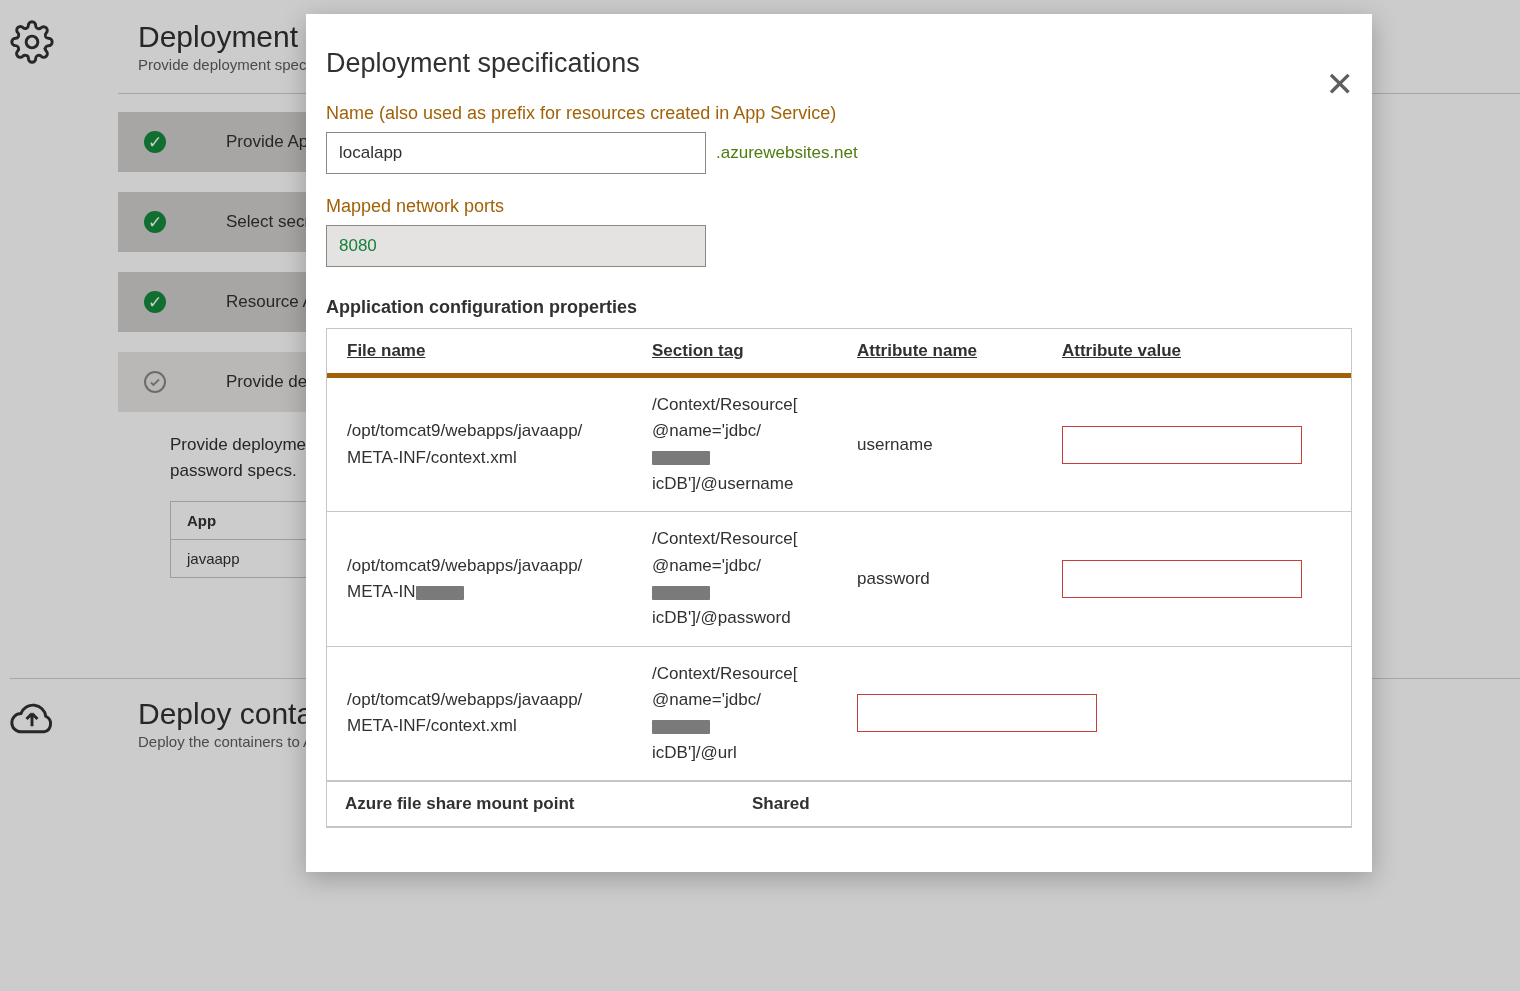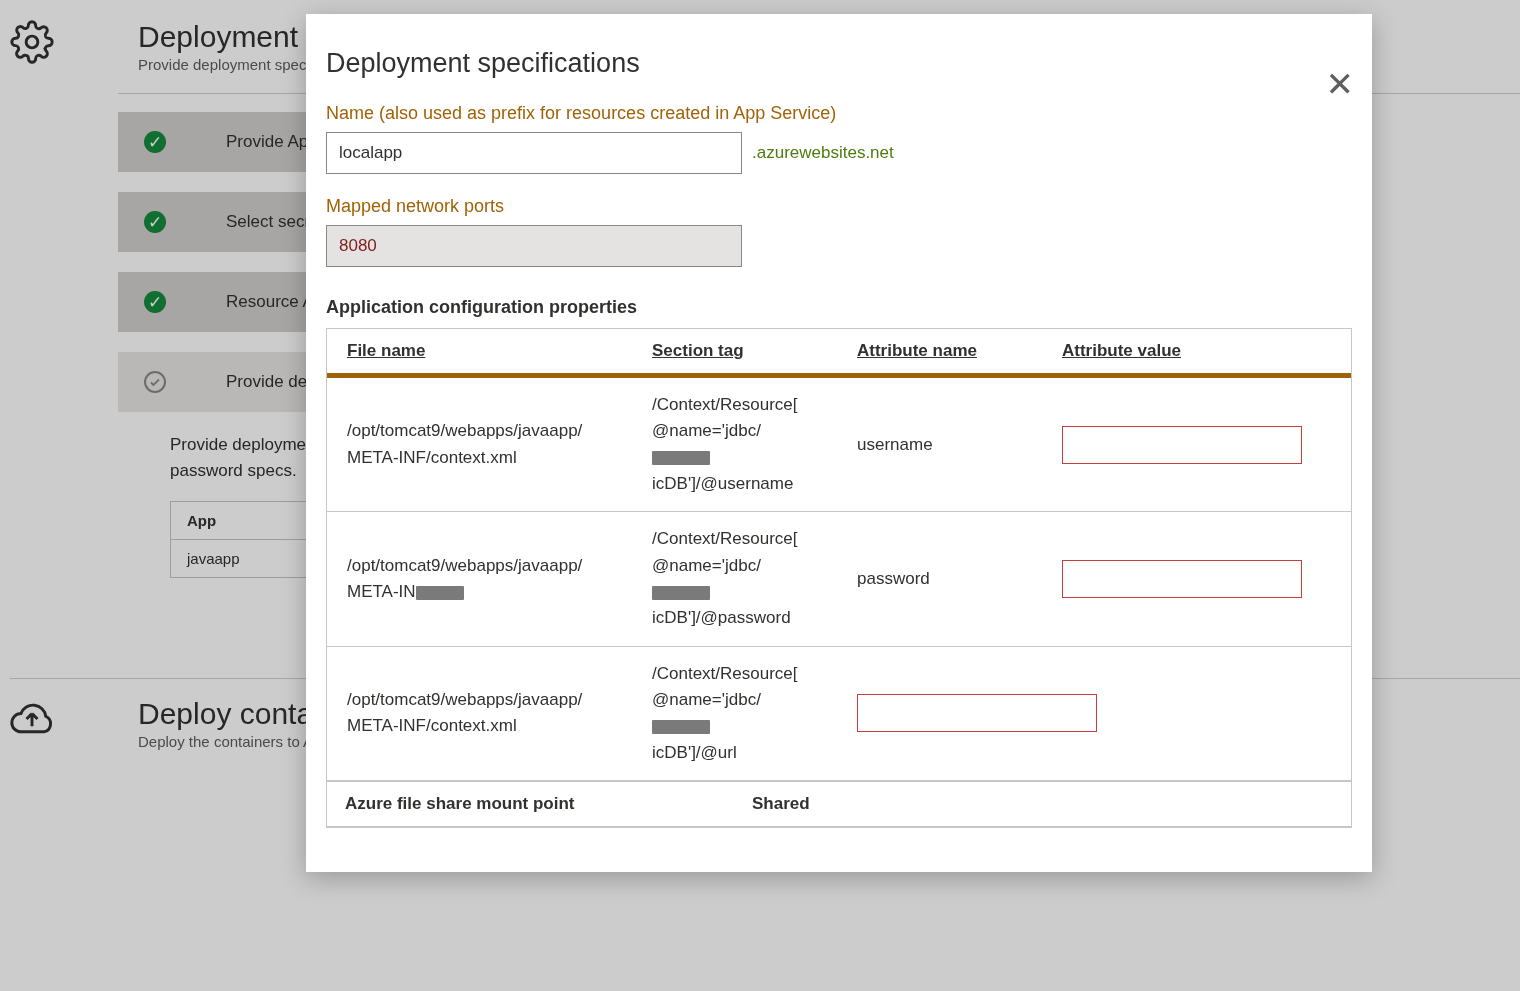--- a/index.html
+++ b/index.html
@@ -42,22 +42,22 @@
     background: #fff;
     box-shadow: 0 6px 24px rgba(0,0,0,0.25);
     padding: 18px 0 0 0;
     overflow: hidden;
   }
   .panel-inner { padding: 16px 20px 0 20px; }
   .panel h2 { font-weight: 300; font-size: 27px; margin-bottom: 24px; color:#323130;}
   .close-btn { position:absolute; right:18px; top:50px; font-size:34px; color:#605e5c; cursor:pointer; background:none; border:none;}
   .field-label { font-size:18px; color:#a16207; margin-bottom:8px; }
   .name-row { display:flex; align-items:center; gap:10px; margin-bottom:22px;}
-  .txt { border:1px solid #8a8886; padding:10px 12px; font-size:17px; width:416px; background:#fff; color:#323130; font-family:inherit;}
-  .txt.readonly { background:#e5e3e1; color:#7f1d1d; }
+  .txt { border:1px solid #8a8886; padding:10px 12px; font-size:17px; width:380px; background:#fff; color:#323130; font-family:inherit;}
+  .txt.readonly { background:#e5e3e1; color:#15803d; }
   .suffix { font-size:17px; color:#4d7c0f; }
   .section-head { font-weight: 700; font-size:18px; margin: 30px 0 0 0; padding: 0 0 10px 0;}
   .grid { border:1px solid #c8c6c4; }
   .grid-head, .grid-row { display:grid; grid-template-columns: 305px 205px 205px 1fr; align-items:center; }
   .grid-head { border-bottom:5px solid #a16207;text-decoration:underline; }
   .grid-head > div { padding:12px 20px; font-weight:600; font-size:17px; color:#323130;}
   .grid-row { border-bottom:1px solid #c8c6c4; }
   .grid-row:last-child { border-bottom:none;}
   .grid-row > div { padding:14px 20px; font-size:17px; color:#323130; line-height:1.55; word-break:break-word; position:relative;}
   .redact { display:inline-block; vertical-align:middle; background:#7a7a7a; height:14px; width:58px; border-radius:1px;}

